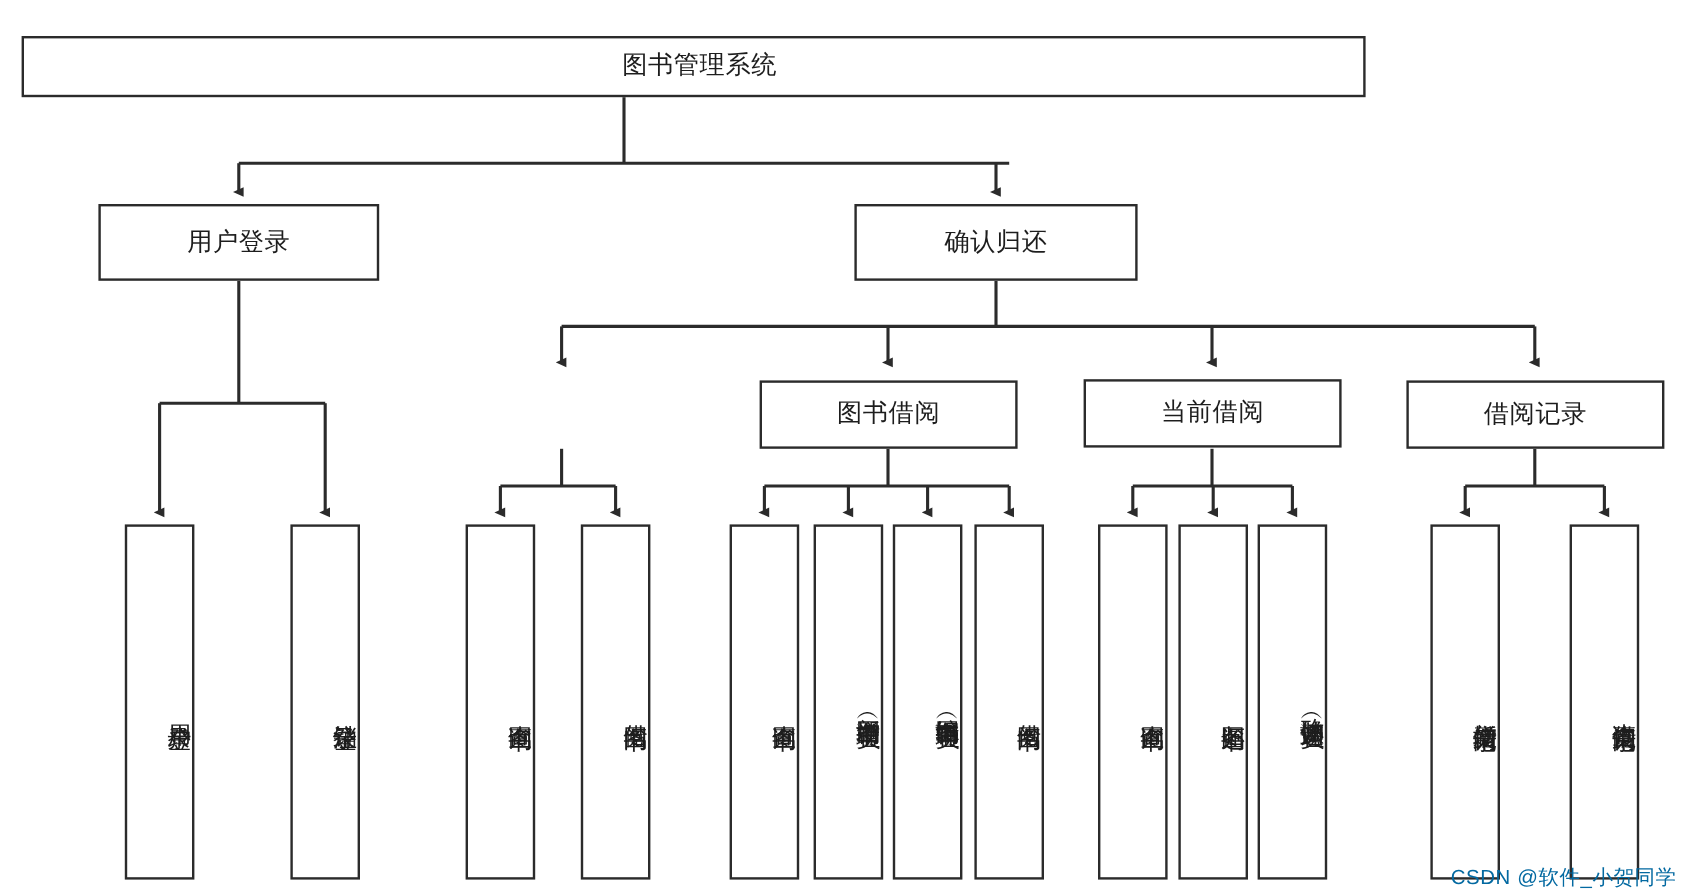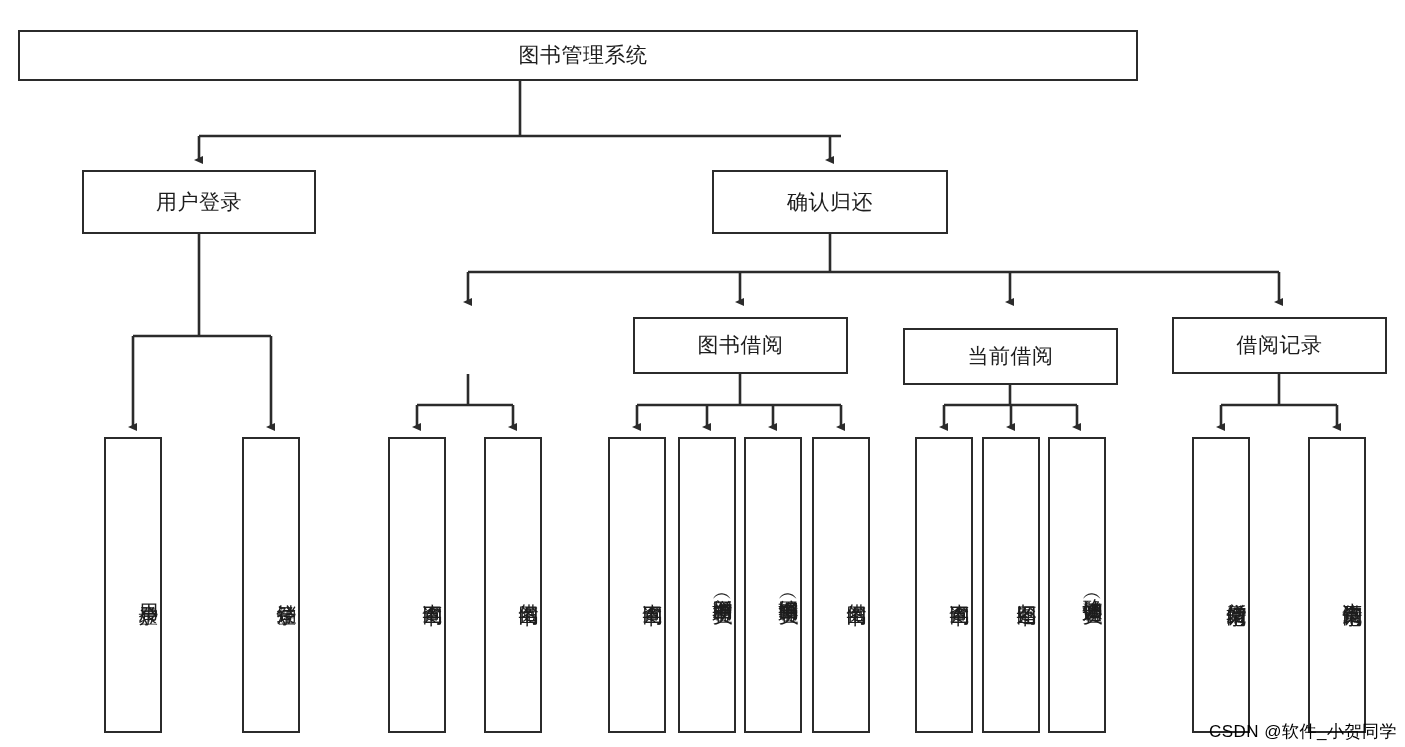--- a/index.html
+++ b/index.html
@@ -54,21 +54,21 @@
   }
   .node-label {
     display: block;
     white-space: nowrap;
   }
   .watermark {
     position: absolute;
     right: 8px;
     bottom: 4px;
     font-size: 17px;
-    color: #000000;
+    color: #0369a1;
     letter-spacing: 0.5px;
     white-space: nowrap;
   }
 </style>
 </head>
 <body>
 
 <div id="canvas">
 
   <svg class="connectors" viewBox="0 0 1405 747" xmlns="http://www.w3.org/2000/svg">
@@ -132,21 +132,21 @@
 
   <div class="node horiz" style="left:712px; top:170px; width:236px; height:64px;">
     <span class="node-label">确认归还</span>
   </div>
 
 
   <div class="node horiz" style="left:633px; top:317px; width:215px; height:57px;text-align:center;">
     <span class="node-label">图书借阅</span>
   </div>
 
-  <div class="node horiz" style="left:903px; top:328px; width:215px; height:57px;">
+  <div class="node horiz" style="left:903px; top:316px; width:215px; height:57px;">
     <span class="node-label">当前借阅</span>
   </div>
 
   <div class="node horiz" style="left:1172px; top:317px; width:215px; height:57px;font-family:Liberation Serif, serif;">
     <span class="node-label">借阅记录</span>
   </div>
 
   <div class="node vert" style="left:104px; top:437px; width:58px; height:296px;">
     <span class="node-label">用户登录</span>
   </div>

